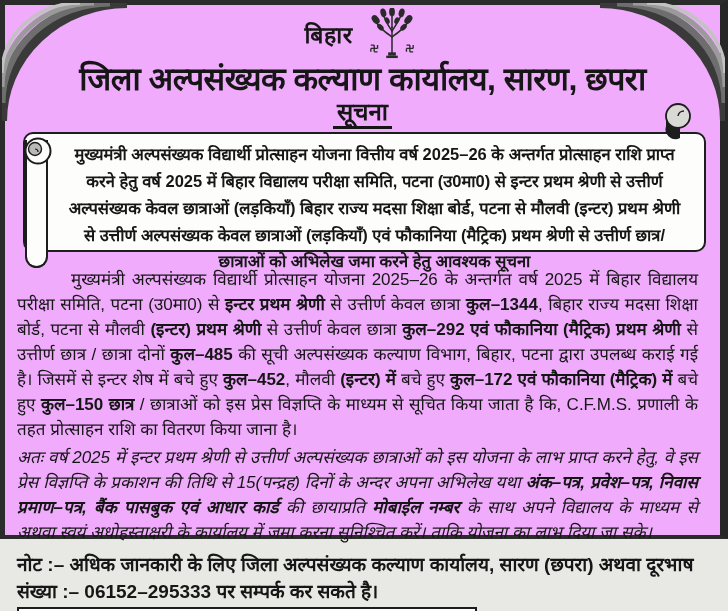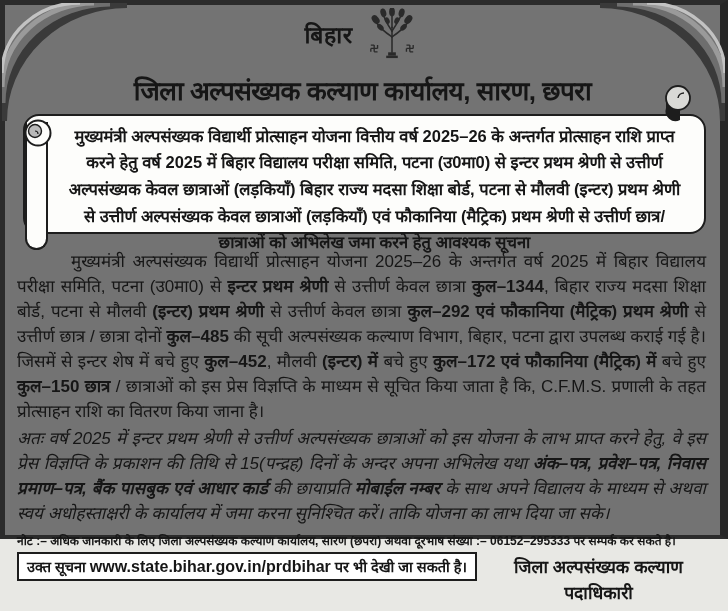--- a/index.html
+++ b/index.html
@@ -7,67 +7,67 @@
     width:728px;height:611px;
     background:#e8e8e4;
     font-family:"Liberation Sans","DejaVu Sans",sans-serif;
     color:#161616;
     overflow:hidden;
   }
   .page{
     position:relative;
     width:728px;height:539px;
     box-sizing:border-box;
-    background:#737373;
+    background:#f0abfc;
     border-top:5px solid #2b2b2b;
     border-left:5px solid #2b2b2b;
     border-right:8px solid #262626;
     border-bottom:4px solid #2b2b2b;
   }
   .corner-swoosh{position:absolute;top:-2px;width:150px;height:120px;pointer-events:none;}
   .corner-swoosh.left{left:-3px;}
   .corner-swoosh.right{right:-5px;transform:scaleX(-1);}
   
   .masthead{
     display:flex;align-items:center;justify-content:center;
     gap:10px;height:54px;margin-top:2px;
   }
   .masthead .gov-word{font-size:23px;font-weight:700;letter-spacing:.5px;}
   .emblem{width:58px;height:52px;display:block;}
   .page-title{
-    text-align:center;font-size:26px;font-weight:700;
-    letter-spacing:-0.5px;line-height:1.1;margin-top:16px;
+    text-align:center;font-size:32px;font-weight:700;
+    letter-spacing:-0.5px;line-height:1.1;margin-top:1px;
   }
   .page-subtitle{
     text-align:center;font-size:24px;font-weight:700;margin-top:2px;line-height:1.05;
   }
   .page-subtitle span{border-bottom:3px solid #161616;padding:0 4px 1px;}
   
   .notice-wrap{position:relative;margin-top:4px;height:136px;}
   .notice-box{
     position:absolute;left:18px;right:14px;top:4px;height:120px;
-    border:2px solid #1d1d1d;border-radius:16px;
+    border:2px solid #1d1d1d;border-radius:10px;
     box-sizing:border-box;
     padding:7px 18px 6px 38px;
     background:#fdfdfb;
     text-align:center;font-size:16.5px;font-weight:700;line-height:1.62;
   }
   .scroll-strip{
     position:absolute;left:20px;top:12px;width:23px;height:128px;
     border-left:2px solid #1d1d1d;border-right:2px solid #1d1d1d;border-bottom:2px solid #1d1d1d;
     border-radius:0 0 12px 12px;background:#fdfdfb;box-sizing:border-box;
   }
   .scroll-roll-top{position:absolute;left:18px;top:8px;width:30px;height:30px;}
   .scroll-curl-tr{position:absolute;right:20px;top:-28px;width:44px;height:42px;}
   
   .body-text{padding:4px 14px 0 12px;font-size:17px;line-height:1.47;text-align:justify;}
-  .para{margin:0 0 3px 0;text-indent:54px;}
+  .para{margin:0 8px 3px 0;text-indent:54px;}
   .para.no-indent{text-indent:0;font-style:italic;}
   .seg-b{font-weight:700;}
-  .note{margin-top:6px;font-weight:700;font-size:12px;line-height:1.4;text-align:left;}
+  .note{margin-top:6px;font-weight:700;font-size:19px;line-height:1.4;text-align:left;}
   
   .footer{
     display:flex;align-items:flex-start;justify-content:space-between;
     padding:2px 10px 0 12px;
   }
   .footer-left{width:470px;}
   .web-box{
     border:2px solid #1d1d1d;padding:2px 8px 3px;display:inline-block;
     font-size:14.5px;font-weight:700;background:#fff;
   }
@@ -117,20 +117,23 @@
         <rect x="24" y="49.5" width="12" height="2.5"></rect>
       </g>
       <g stroke="#2a2a2a" stroke-width="1.4" fill="none">
         <path d="M8,42 h7 M11.5,38.5 v7 M8,38.5 h3.5 M15,45.5 h-3.5 M8,45.5 v-3.5 M15,38.5 v3.5"></path>
         <path d="M45,42 h7 M48.5,38.5 v7 M45,38.5 h3.5 M52,45.5 h-3.5 M45,45.5 v-3.5 M52,38.5 v3.5"></path>
       </g>
     </svg>
   </div>
 
   <div class="page-title">जिला अल्पसंख्यक कल्याण कार्यालय, सारण, छपरा</div>
+  <div class="page-subtitle">
+    <span>सूचना</span>
+  </div>
 
   <div class="notice-wrap">
     <div class="notice-box">मुख्यमंत्री अल्पसंख्यक विद्यार्थी प्रोत्साहन योजना वित्तीय वर्ष 2025–26 के अन्तर्गत प्रोत्साहन राशि प्राप्त करने हेतु वर्ष 2025 में बिहार विद्यालय परीक्षा समिति, पटना (उ0मा0) से इन्टर प्रथम श्रेणी से उत्तीर्ण अल्पसंख्यक केवल छात्राओं (लड़कियाँ) बिहार राज्य मदसा शिक्षा बोर्ड, पटना से मौलवी (इन्टर) प्रथम श्रेणी से उत्तीर्ण अल्पसंख्यक केवल छात्राओं (लड़कियाँ) एवं फौकानिया (मैट्रिक) प्रथम श्रेणी से उत्तीर्ण छात्र/छात्राओं को अभिलेख जमा करने हेतु आवश्यक सूचना</div>
     <div class="scroll-strip"></div>
     <svg class="scroll-roll-top" viewBox="0 0 30 30" aria-hidden="true">
       <circle cx="15" cy="15" r="12.5" fill="#fdfdfb" stroke="#1d1d1d" stroke-width="2"></circle>
       <circle cx="12" cy="13" r="6.5" fill="#b9b9b9" stroke="#1d1d1d" stroke-width="1.4"></circle>
       <path d="M12,13 a3,3 0 0 1 3,3" fill="none" stroke="#1d1d1d" stroke-width="1.2"></path>
     </svg>
     <svg class="scroll-curl-tr" viewBox="0 0 44 42" aria-hidden="true">

